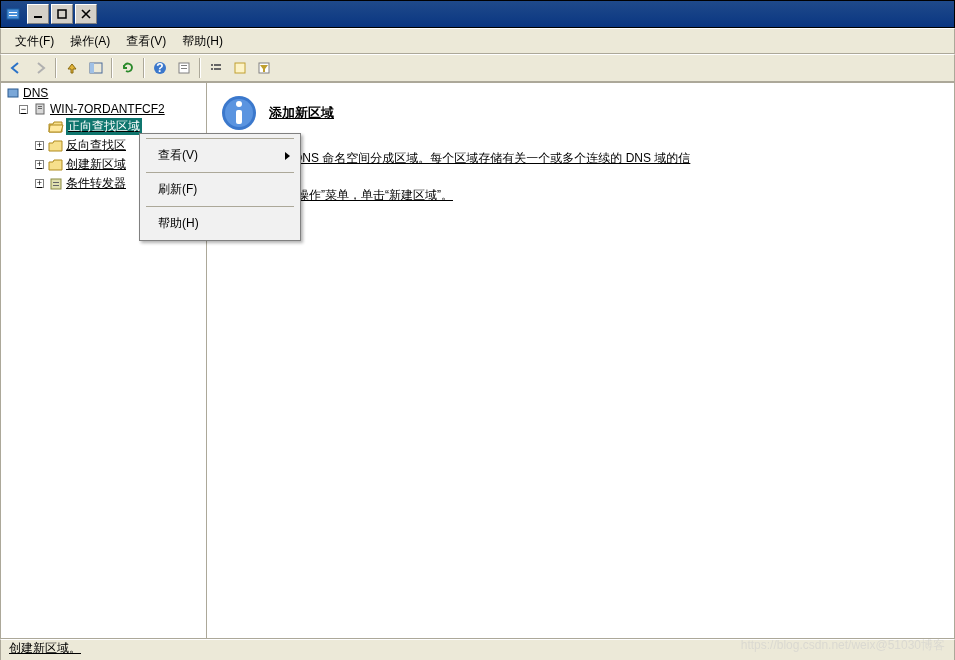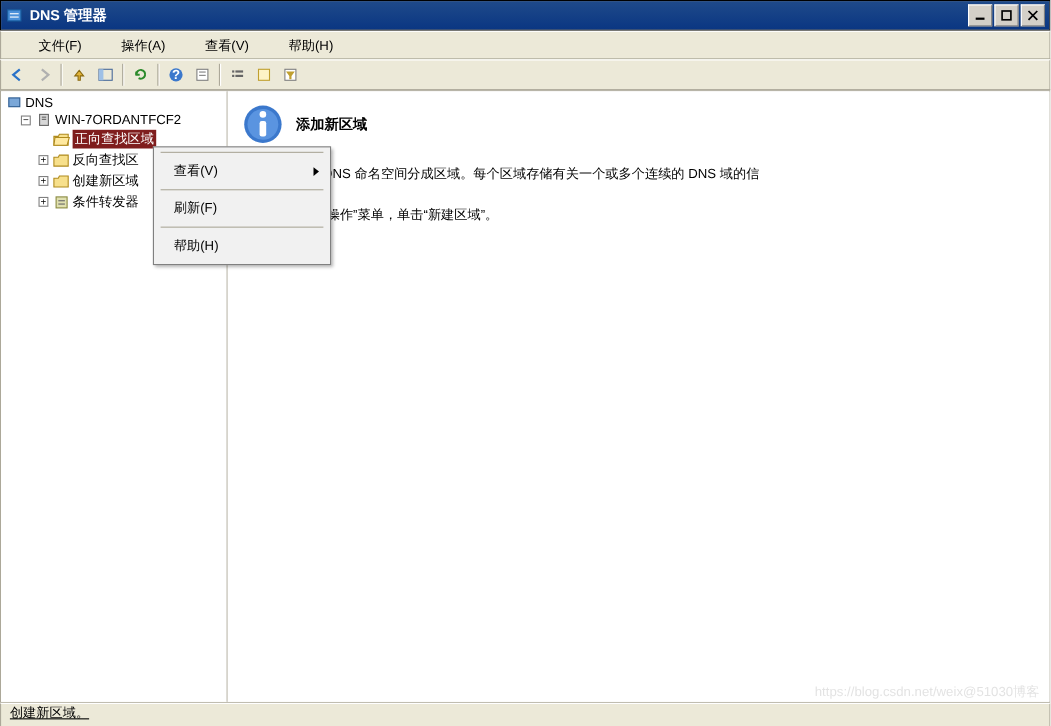--- a/index.html
+++ b/index.html
@@ -7,75 +7,74 @@
 
 
 .titlebar { height: 28px; background: linear-gradient(#1f4a8a, #0a3682); display: flex; align-items: center; padding: 0 4px; color: #fff; border: 1px solid #000; }
 .titlebar .appicon { width: 16px; height: 16px; margin-right: 6px; display: inline-flex; align-items: center; justify-content: center; }
 .titlebar .title { font-weight: bold; flex: 1; font-size: 13px; }
 .titlebar .winbtns { display: flex; gap: 2px; }
 .titlebar .winbtn { width: 22px; height: 20px; background: #d4d0c8; border: 1px solid #808080; border-top-color:#fff; border-left-color:#fff; display:flex; align-items:center; justify-content:center; color:#000; font-weight:bold; cursor:pointer; }
 
 
 .menubar { height: 26px; background: #ece9d8; border: 1px solid #aca899; border-top: 1px solid #fff; display: flex; align-items: center; padding: 0 6px; }
-.menubar span { padding: 2px 8px; cursor: pointer; margin-left: 20px; }
+.menubar span { padding: 2px 8px; cursor: pointer; }
 
 
 .toolbar { height: 28px; background: #ece9d8; border: 1px solid #aca899; border-top: 1px solid #fff; display: flex; align-items: center; padding: 0 4px; gap: 2px; }
 .toolbar .tbtn { width: 22px; height: 22px; display:flex; align-items:center; justify-content:center; border: 1px solid transparent; cursor:pointer; }
 .toolbar .sep { width: 2px; height: 20px; border-left: 1px solid #aca899; border-right: 1px solid #fff; margin: 0 2px; }
 
 
 .workarea { display:flex; height: 557px; border:1px solid #aca899; }
 .treepane { width: 206px; border-right: 1px solid #aca899; background:#fff; padding: 2px 0; position:relative; }
-.contentpane { flex:1; background:#fff; padding: 6px 12px; position:relative; }
-
-
-.tree { list-style:none; font-size:12px; color:#000; }
+.contentpane { flex:1; background:#fff; padding: 6px 12px; position:relative;text-decoration:underline; }
+
+
+.tree { list-style:none; font-size:12px; color:#000;text-decoration:underline; }
 .tree li { white-space:nowrap; padding: 1px 0 1px 4px; display:flex; align-items:center; gap:2px; }
 .tree .expander { width:9px; height:9px; border:1px solid #808080; background:#fff; color:#000; font-size:9px; line-height:7px; text-align:center; margin-right:2px; cursor:pointer; }
 .tree .indent0 { padding-left: 4px; }
 .tree .indent1 { padding-left: 18px; }
 .tree .indent2 { padding-left: 34px; }
 .tree .icon { width:16px; height:14px; display:inline-flex; align-items:center; justify-content:center; }
-.tree .selected { background:#7f1d1d; color:#fff; padding:0 2px; }
+.tree .selected { background:#0f766e; color:#fff; padding:0 2px; }
 .folder-icon svg { display:block; }
 .server-icon { color:#555; }
 
 
 .content-title { display:flex; align-items:center; gap:10px; margin-top:4px; margin-bottom:14px; }
 .content-title .bigicon svg { display:block; }
 .content-title h2 { font-size:13px; font-weight:bold; }
 .content-body { font-size:13px; line-height:1.9; padding-left:2px; }
 .content-body p { margin-bottom: 14px; }
 
 
 .ctxmenu { position:absolute; left:139px; top:133px; width:162px; background:#f1f1f1; border:1px solid #808080; box-shadow: 2px 2px 3px rgba(0,0,0,.3); z-index:50; padding:2px; }
 .ctxmenu .mi { padding: 6px 24px 6px 16px; cursor:pointer; font-size:13px; position:relative; }
 .ctxmenu .mi.highlight { border:1px solid #d43a2f; padding:5px 23px 5px 15px; }
 .ctxmenu .mi .arrow { position:absolute; right:8px; top:50%; transform:translateY(-50%); border-left:5px solid #000; border-top:4px solid transparent; border-bottom:4px solid transparent; }
 .ctxmenu .msep { height:1px; background:#aca899; margin:2px 4px; }
 
 
 .statusbar { height: 22px; background:#ece9d8; border:1px solid #aca899; border-top:1px solid #fff; display:flex; align-items:flex-start; padding:0 8px; font-size:12px;text-decoration:underline; }
 
-.watermark { position:absolute; right:10px; bottom:22px; color:#ccc; font-size:12px; opacity:.55; font-family:Arial; pointer-events:none; }
+.watermark { position:absolute; right:10px; bottom:6px; color:#ccc; font-size:12px; opacity:.55; font-family:Arial; pointer-events:none; }
 </style>
 </head>
 <body>
 
 <div class="titlebar">
   <span class="appicon">
     <svg width="16" height="16">
         <rect x="2" y="3" width="12" height="10" fill="#4a90d9" stroke="#1a5fa0"></rect>
         <rect x="4" y="6" width="8" height="1" fill="#fff"></rect>
         <rect x="4" y="9" width="8" height="1" fill="#fff"></rect>
       </svg>
   </span>
-  <span class="title">DNS 管理器</span>
   <div class="winbtns">
     <div class="winbtn">
         <svg width="10" height="10">
           <rect x="1" y="7" width="8" height="2" fill="#000"></rect>
         </svg>
       </div>
     <div class="winbtn">
         <svg width="10" height="10">
           <rect x="1" y="1" width="8" height="8" fill="none" stroke="#000" stroke-width="1.5"></rect>
         </svg>

